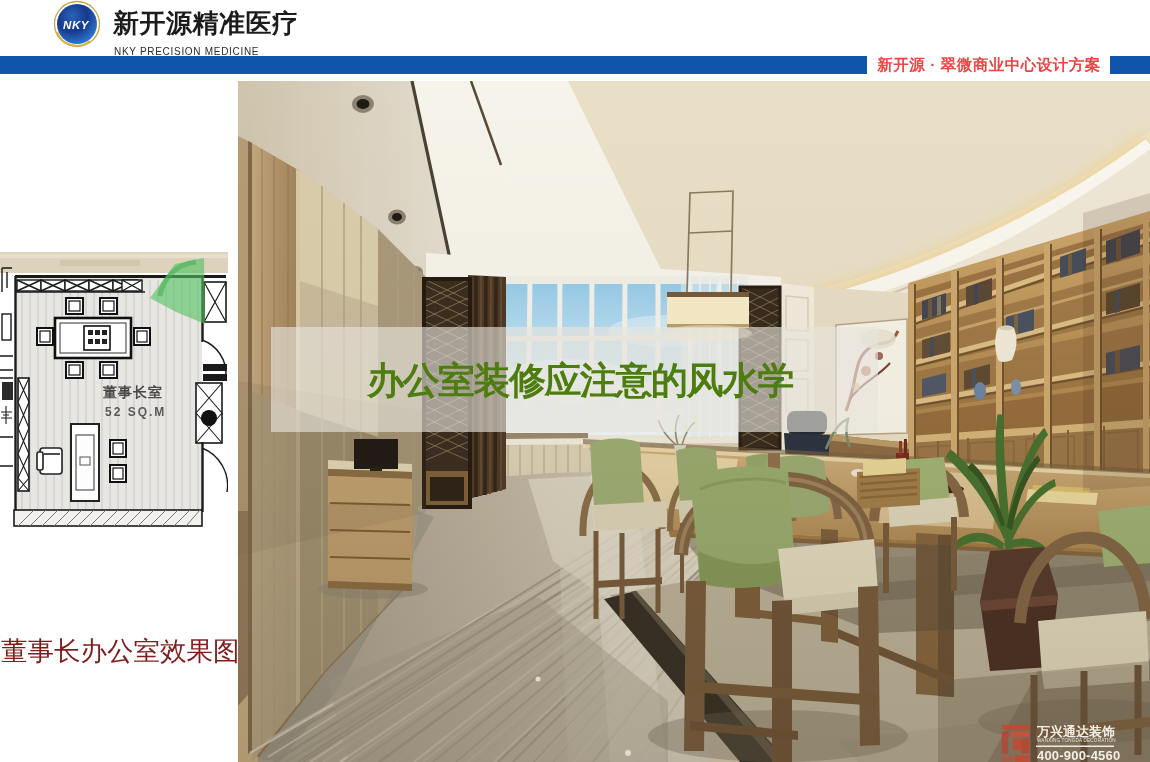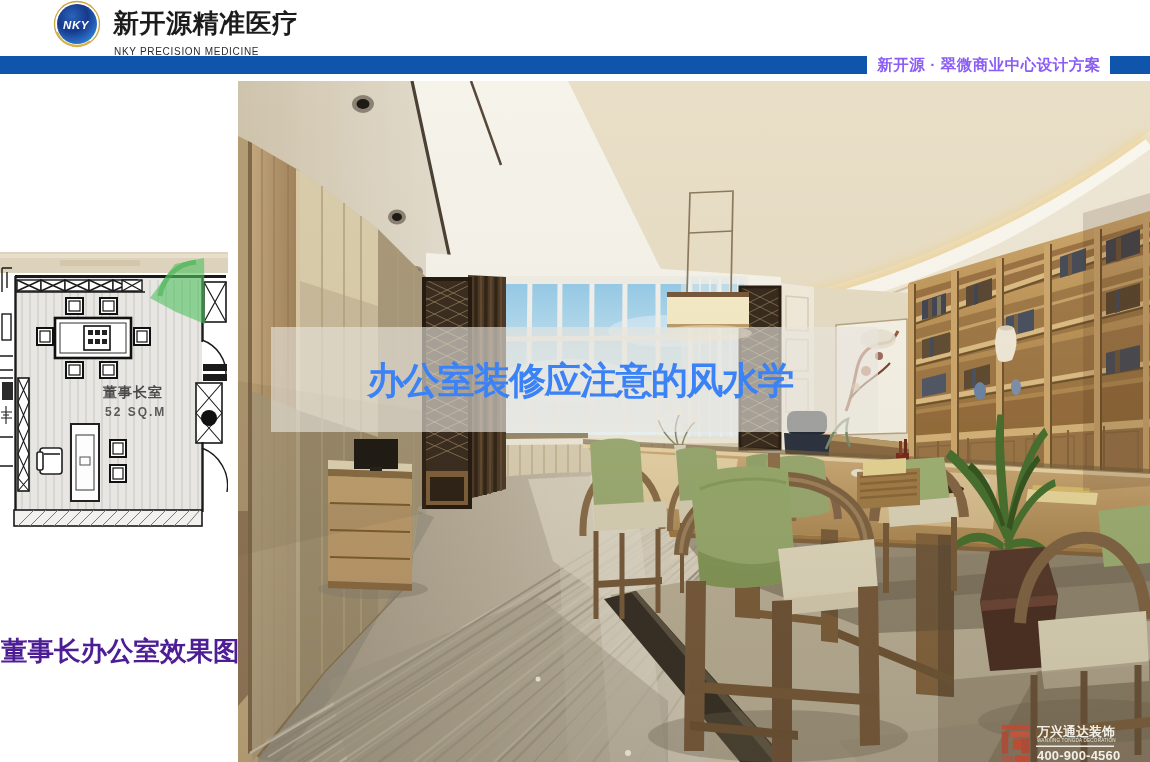--- a/index.html
+++ b/index.html
@@ -33,21 +33,21 @@
 </svg>
 
 <div class="abs" style="left:113px;top:6px;font-size:26px;font-weight:bold;color:#1c1c1c;letter-spacing:0.5px;white-space:nowrap">新开源精准医疗</div>
 
 <div class="abs" style="left:114px;top:46px;font-size:10px;color:#2a2a2a;letter-spacing:0.7px;white-space:nowrap">NKY PRECISION MEDICINE</div>
 
 <div class="abs" style="left:0;top:56px;width:867px;height:18px;background:#0f55ab"></div>
 
 <div class="abs" style="left:1110px;top:56px;width:40px;height:18px;background:#0f55ab"></div>
 
-<div class="abs" style="left:875px;top:56px;width:228px;height:18px;font-size:15.5px;font-weight:bold;color:#8b5cf6;letter-spacing:0.5px;line-height:18px;text-align:center;white-space:nowrap">新开源 · 翠微商业中心设计方案</div>
+<div class="abs" style="left:875px;top:56px;width:228px;height:18px;font-size:15.5px;font-weight:bold;color:#ef4444;letter-spacing:0.5px;line-height:18px;text-align:center;white-space:nowrap">新开源 · 翠微商业中心设计方案</div>
 
 <svg class="abs" style="left:0;top:252px" width="228" height="280" viewBox="0 0 228 280">
 
 <rect x="0" y="0" width="228" height="21" fill="#ddd3bd"></rect>
 <rect x="0" y="2" width="228" height="4" fill="#e7dfcc"></rect>
 <rect x="60" y="8" width="80" height="6" fill="#d2c6ab"></rect>
 
 <g>
 <rect x="16" y="24" width="186" height="236" fill="#e8e6e2"></rect>
 <g stroke="#d8d6d1" stroke-width="2">
@@ -193,21 +193,21 @@
         <line x1="186" y1="274" x2="200" y2="258"></line>
 </g>
 </g>
 
 <g>
 <polygon points="150,46 175,12 204,6 205,72 176,60" fill="#54c163" opacity="0.62"></polygon>
 <path d="M160,44 A40 40 0 0 1 196,10" fill="none" stroke="#3fae4f" stroke-width="5" opacity="0.55"></path>
 </g>
 </svg>
 
-<div class="abs" style="left:1px;top:633px;font-size:26.5px;font-weight:bold;color:#4c1d95;white-space:nowrap">董事长办公室效果图</div>
+<div class="abs" style="left:1px;top:633px;font-size:26.5px;font-weight:normal;color:#7f1d1d;white-space:nowrap">董事长办公室效果图</div>
 
 <svg class="abs" style="left:238px;top:81px" width="912" height="681" viewBox="0 0 912 681">
 <defs>
 <linearGradient id="ceil" x1="0" y1="0" x2="1" y2="0">
 <stop offset="0" stop-color="#cfc3ab"></stop>
         <stop offset="0.28" stop-color="#f3efe6"></stop>
         <stop offset="0.6" stop-color="#f2ecdf"></stop>
         <stop offset="1" stop-color="#efe7d4"></stop>
 </linearGradient>
 <linearGradient id="sky" x1="0" y1="0" x2="0" y2="1">
@@ -692,13 +692,13 @@
 </g>
 <text x="41" y="17" font-size="13" font-weight="bold" fill="#f2efe8" letter-spacing="0" font-family="Liberation Sans,sans-serif">万兴通达装饰</text>
 <text x="41" y="23" font-size="4.6" fill="#e8e4da" letter-spacing="0.2" font-family="Liberation Sans,sans-serif">WANXING TONGDA DECORATION</text>
 <rect x="40" y="26.5" width="78" height="1.5" fill="#efece4"></rect>
 <text x="41" y="40.5" font-size="13" font-weight="bold" fill="#f2efe8" letter-spacing="0.2" font-family="Liberation Sans,sans-serif">400-900-4560</text>
 </svg>
 </div>
 
 <div class="abs" style="left:271px;top:327px;width:607px;height:105px;background:rgba(231,228,220,0.63)"></div>
 
-<div class="abs" style="left:367px;top:356px;width:440px;font-size:37px;font-weight:bold;color:#3b82f6;letter-spacing:-1.5px;white-space:nowrap">办公室装修应注意的风水学</div>
+<div class="abs" style="left:367px;top:356px;width:440px;font-size:37px;font-weight:bold;color:#4d7c0f;letter-spacing:-1.5px;white-space:nowrap">办公室装修应注意的风水学</div>
 
 </body></html>

